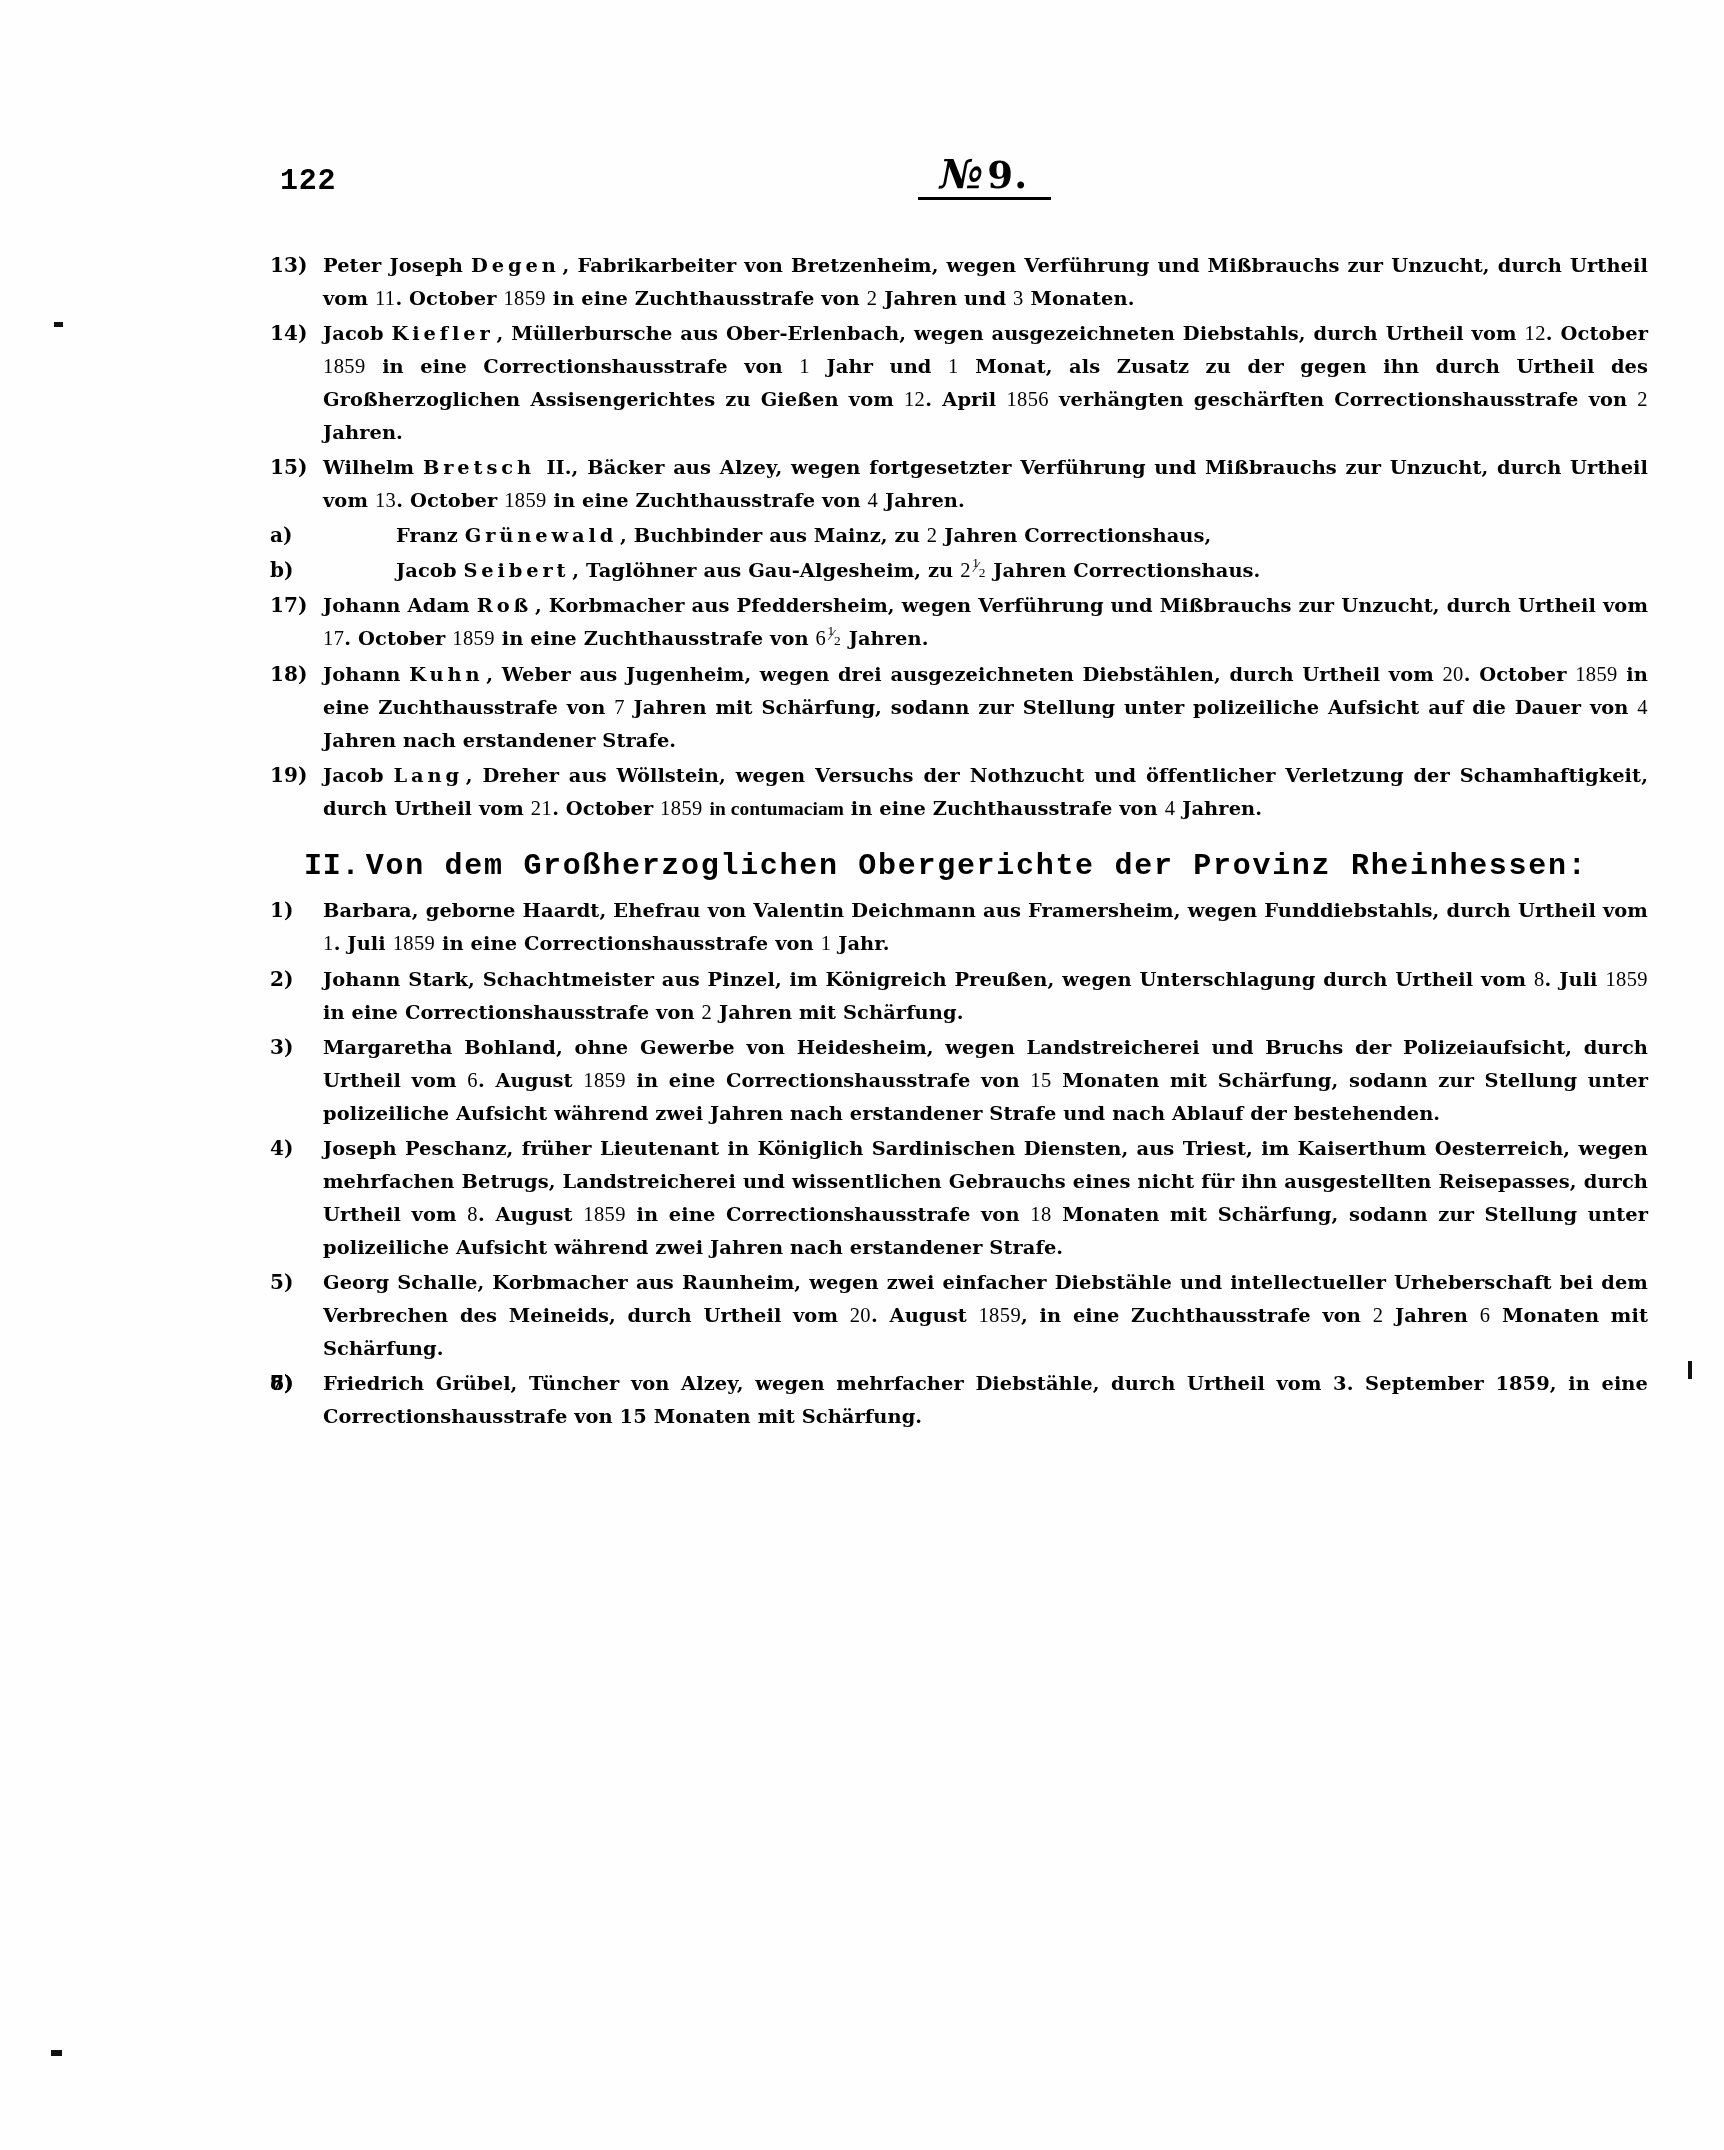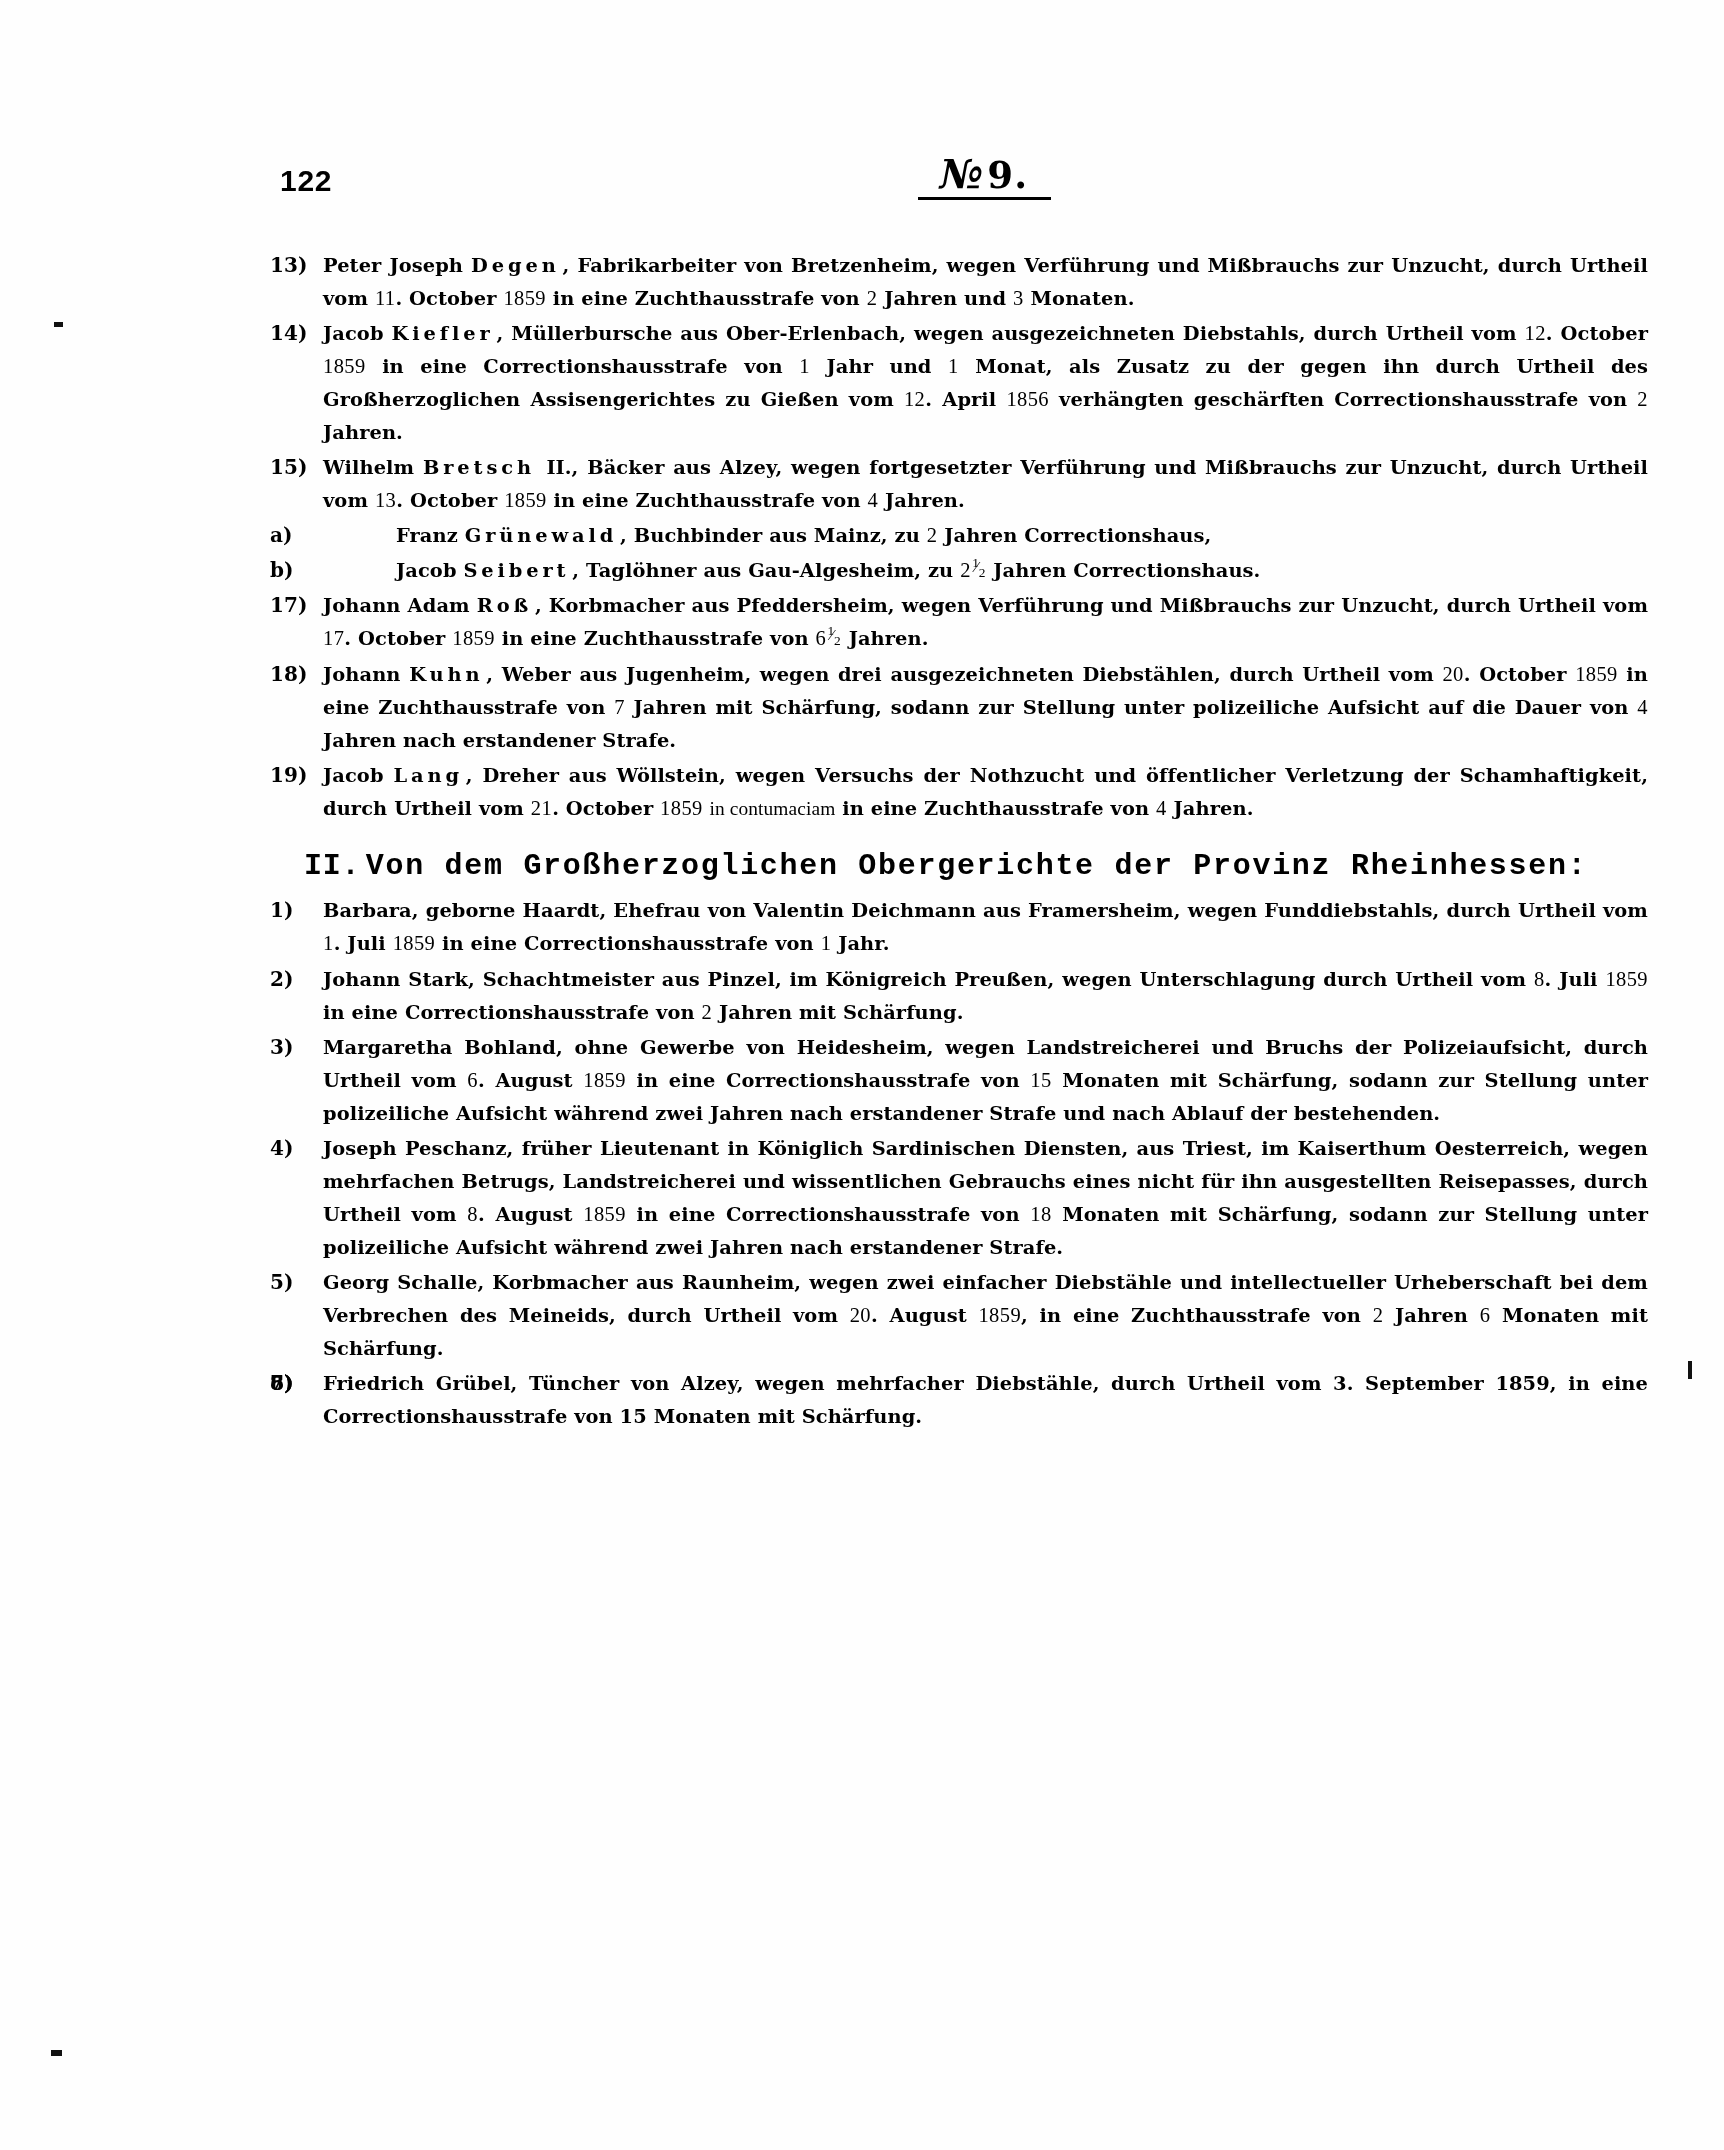--- a/index.html
+++ b/index.html
@@ -29,21 +29,21 @@
     position: absolute;
     left: 0;
     top: 154px;
     width: 1724px;
     height: 78px;
   }
   .folio {
     position: absolute;
     left: 280px;
     top: 10px;
-    font-family: Liberation Sans, sans-serif;
+    font-family: Liberation Mono, monospace;
     font-weight: bold;
     font-size: 30px;
     letter-spacing: 0.7px;
   }
   .numero-wrap {
     position: absolute;
     left: 899px;
     top: 0px;
     text-align: center;
     width: 170px;
@@ -111,21 +111,21 @@
   }
 
   
   .sp {
     letter-spacing: 3.9px;
     padding-right: 2.8px;
   }
   
   .lat {
     font-family: "Liberation Serif", "DejaVu Serif", serif;
-    font-weight: normal;
+    font-weight: bold;
     letter-spacing: 0.1px;
   }
   
   .num {
     font-family: "Liberation Serif", "DejaVu Serif", serif;
     font-weight: normal;
     font-size: 20.5px;
     letter-spacing: 0.4px;
   }
   .frac {

